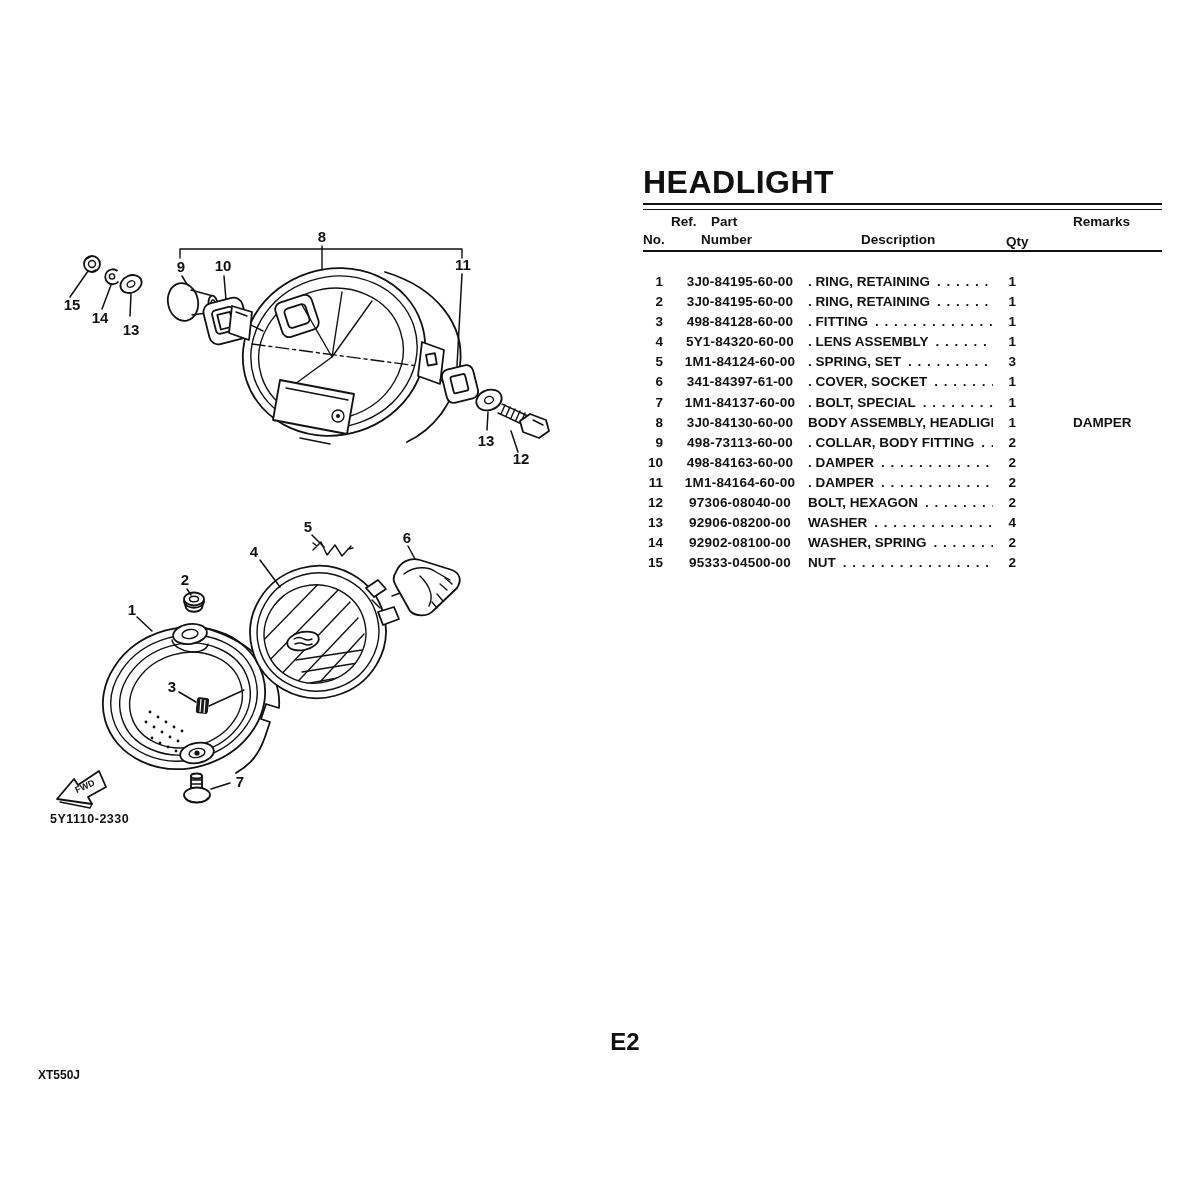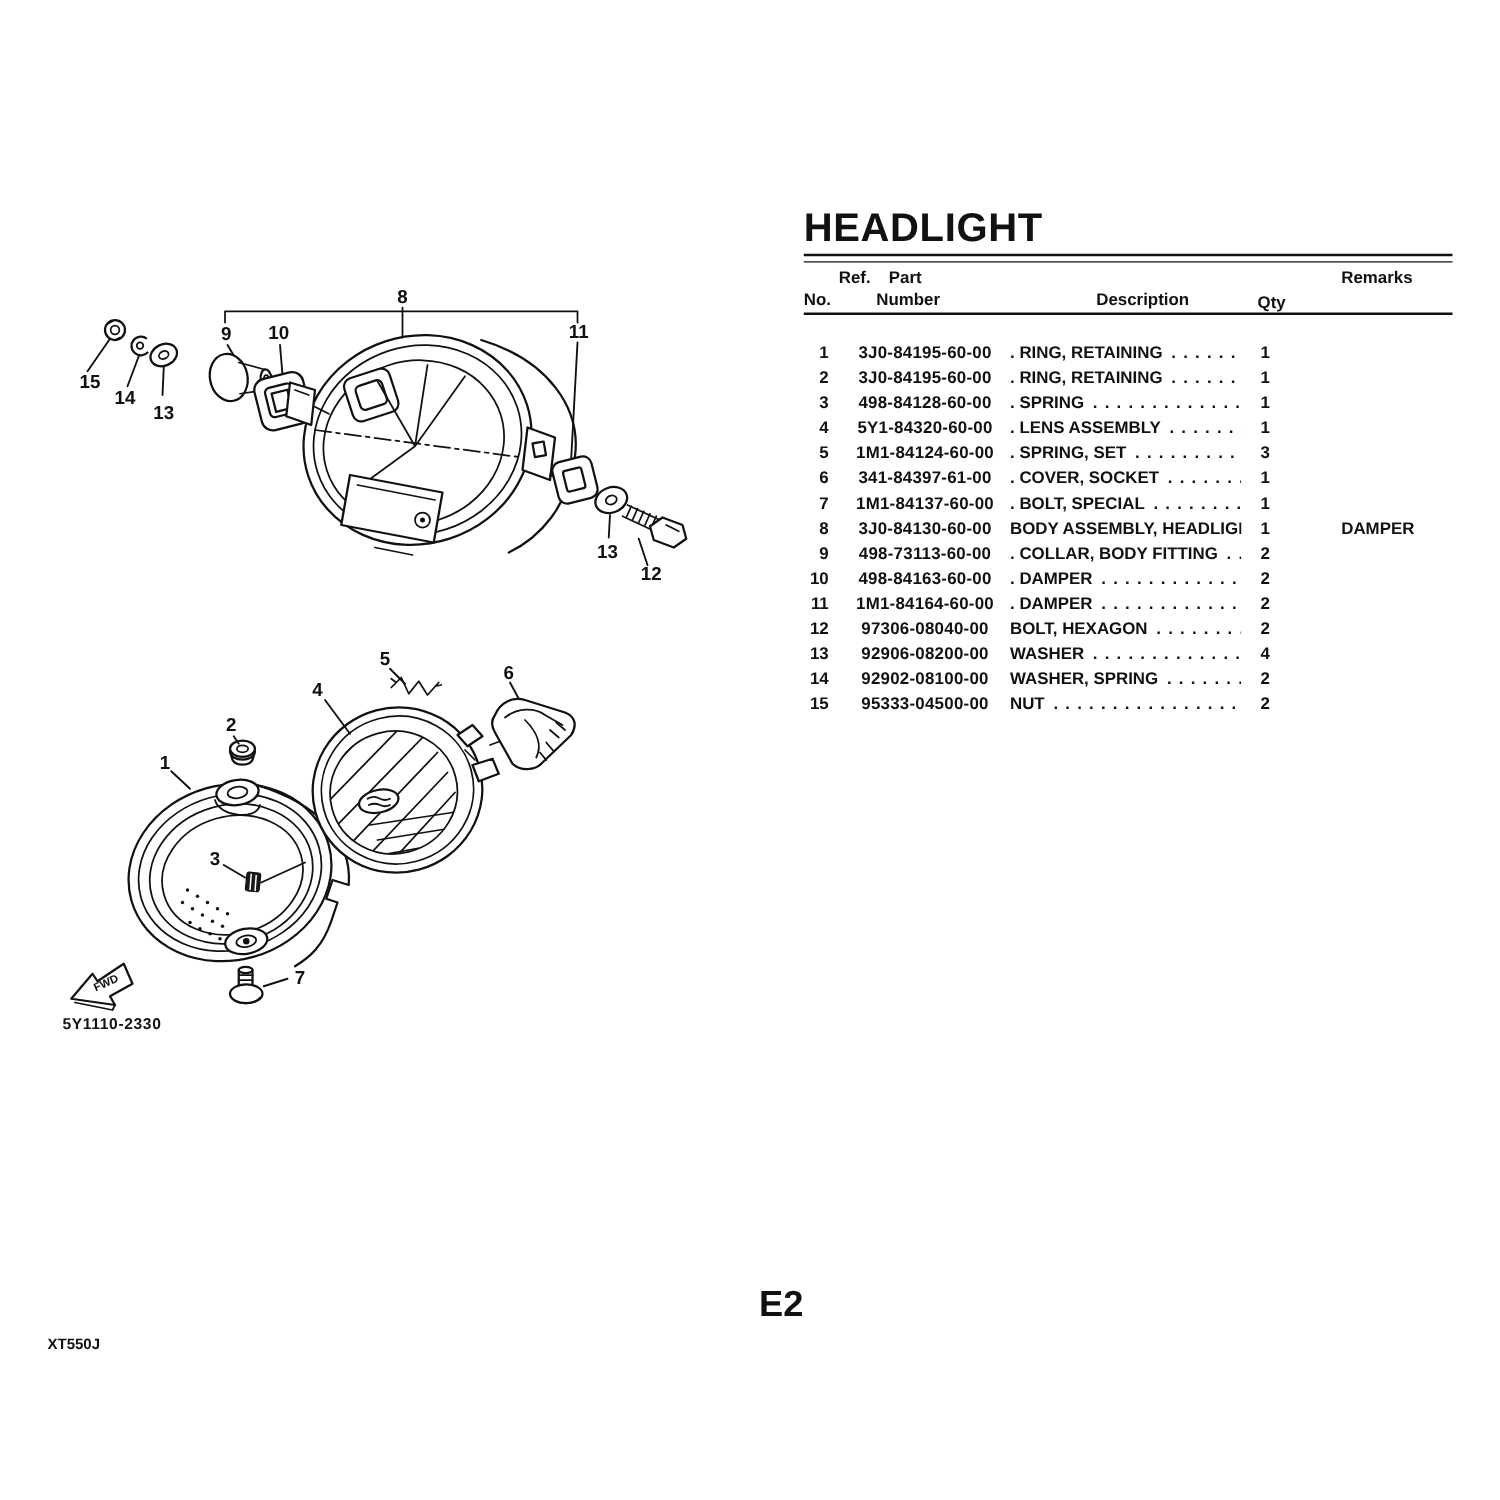--- a/index.html
+++ b/index.html
@@ -12,37 +12,37 @@
   
   .parts-panel{position:absolute;left:643px;top:168px;width:519px;height:420px;}
   .pp-title{position:absolute;left:0;top:-4px;font-size:32px;font-weight:bold;letter-spacing:.5px;white-space:nowrap;}
   .pp-rule-double{position:absolute;left:0;top:35px;width:519px;height:4px;border-top:2.4px solid #111;border-bottom:1.6px solid #111;}
   .pp-head{position:absolute;left:0;top:46px;width:519px;height:36px;font-size:13.5px;font-weight:bold;}
   .pp-head span{position:absolute;white-space:nowrap;}
   .h-ref1{left:0;top:0;padding-left:28px;}
   .h-part1{left:68px;top:0;}
   .h-ref2{left:0;top:18px;}
   .h-part2{left:58px;top:18px;}
-  .h-desc{left:234px;top:18px;}
+  .h-desc{left:218px;top:18px;}
   .h-qty{left:363px;top:20px;}
   .h-rem{left:430px;top:0;}
   .pp-rule-single{position:absolute;left:0;top:82px;width:519px;height:2px;background:#111;}
   .pp-rows{position:absolute;left:0;top:104px;width:519px;font-size:13.5px;font-weight:bold;}
   .t-row{display:grid;grid-template-columns:29px 136px 185px 23px 146px;height:20.1px;line-height:20.1px;}
   .c-ref{text-align:right;padding-right:9px;}
   .c-part{white-space:nowrap;letter-spacing:.2px;text-align:center;}
   .c-desc{display:flex;overflow:hidden;}
   .d-text{white-space:pre;}
   .d-dots{flex:1;overflow:hidden;white-space:nowrap;margin-left:7px;letter-spacing:1px;}
   .c-qty{text-align:right;}
   .c-rem{padding-left:57px;white-space:nowrap;}
 
   
   .model-code{position:absolute;left:38px;top:1068px;font-size:12px;font-weight:bold;}
-  .page-number{position:absolute;left:595px;top:1028px;width:60px;text-align:center;font-size:29px;font-weight:bold;}
+  .page-number{position:absolute;left:595px;top:1028px;width:60px;text-align:center;font-size:24px;font-weight:bold;}
 
   
   .diagram-svg{position:absolute;left:0;top:0;width:640px;height:880px;}
   .diagram-svg text{font-family:"Liberation Sans",sans-serif;font-weight:bold;fill:#111;}
   .callout{font-size:15px;}
   .ln{fill:none;stroke:#111;stroke-width:1.8;stroke-linecap:round;stroke-linejoin:round;}
   .ln2{fill:none;stroke:#111;stroke-width:1.4;stroke-linecap:round;stroke-linejoin:round;}
   .lnF{fill:#fff;stroke:#111;stroke-width:1.8;stroke-linejoin:round;}
   .leader{fill:none;stroke:#111;stroke-width:1.5;stroke-linecap:round;}
 </style>
@@ -279,21 +279,21 @@
             <span class="d-text">. RING, RETAINING</span>
             <span class="d-dots">. . . . . . . . . . . . . . . . . . . . . . . . . . . . . . . . . . . . . . . . . . . . . . . .</span>
           </span>
           <span class="c-qty">1</span>
           <span class="c-rem"></span>
         </div>
         <div class="t-row">
           <span class="c-ref">3</span>
           <span class="c-part">498-84128-60-00</span>
           <span class="c-desc">
-            <span class="d-text">. SPRING</span>
+            <span class="d-text">. FITTING</span>
             <span class="d-dots">. . . . . . . . . . . . . . . . . . . . . . . . . . . . . . . . . . . . . . . . . . . . . . . .</span>
           </span>
           <span class="c-qty">1</span>
           <span class="c-rem"></span>
         </div>
         <div class="t-row">
           <span class="c-ref">4</span>
           <span class="c-part">5Y1-84320-60-00</span>
           <span class="c-desc">
             <span class="d-text">. LENS ASSEMBLY</span>

